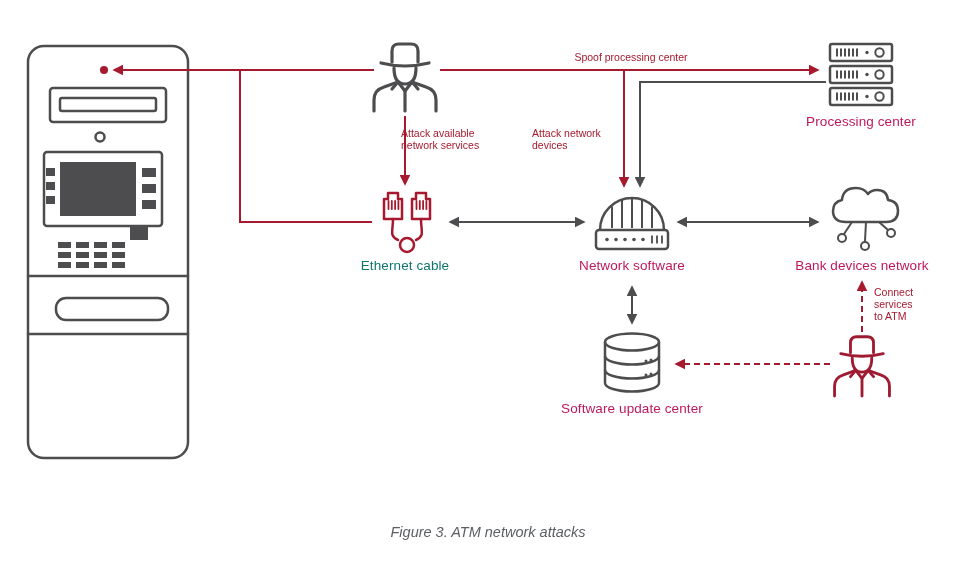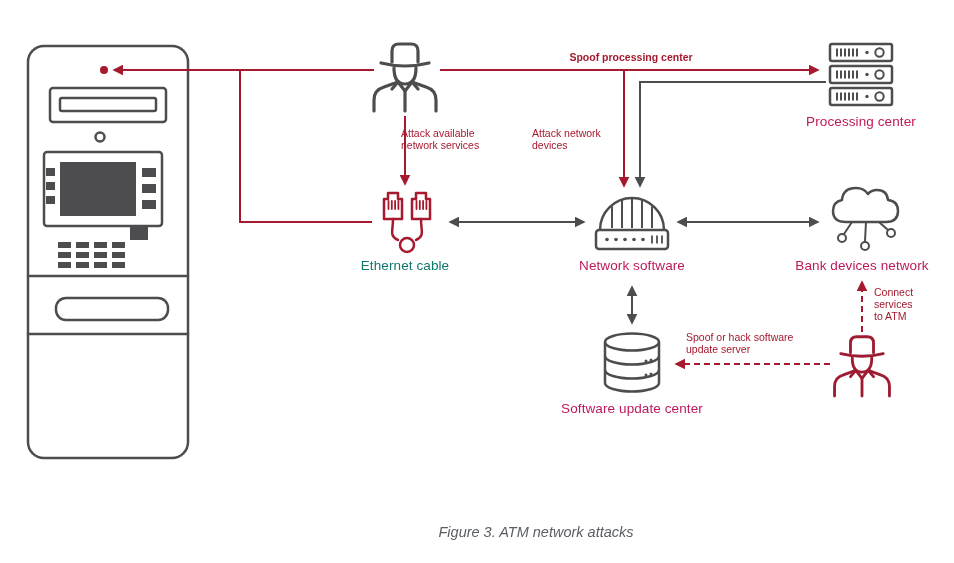--- a/index.html
+++ b/index.html
@@ -21,29 +21,28 @@
     letter-spacing: 0.1px;
   }
   .node-label.accent { color: #0f766e; }
   .ann {
     position: absolute;
     font-size: 10.5px;
     line-height: 1.14;
     color: #a6192e;
     white-space: pre-line;
   }
-  .ann.center { transform: translateX(-50%); text-align: right; white-space: nowrap; font-weight: bold; }
+  .ann.center { transform: translateX(-50%); text-align: right; white-space: nowrap; }
   .caption {
     position: absolute;
     transform: translateX(-50%);
     font-size: 14.5px;
     font-style: italic;
     color: #5b5e63;
     white-space: nowrap;
-    margin-left: 48px;
   }
 </style>
 </head>
 <body>
 
 <div class="page">
 
   <svg class="diagram-svg" width="954" height="563" viewBox="0 0 954 563" xmlns="http://www.w3.org/2000/svg">
     <defs>
       <marker id="ad" viewBox="0 0 10 10" refX="8.5" refY="5" markerWidth="5.5" markerHeight="5.5" orient="auto-start-reverse">
@@ -182,17 +181,15 @@
   <div class="node-label" style="left:632px; top:401px">Software update center</div>
 
   <div class="ann center" style="left:631px; top:52px">Spoof processing center</div>
   <div class="ann" style="left:401px; top:128px">Attack available
 network services</div>
   <div class="ann" style="left:532px; top:128px">Attack network
 devices</div>
   <div class="ann" style="left:874px; top:287px">Connect
 services
 to ATM</div>
-  <div class="ann" style="left:686px; top:332px">Spoof or hack software
-update server</div>
 
   <div class="caption" style="left:488px; top:524px">Figure 3. ATM network attacks</div>
 </div>
 
 </body></html>

